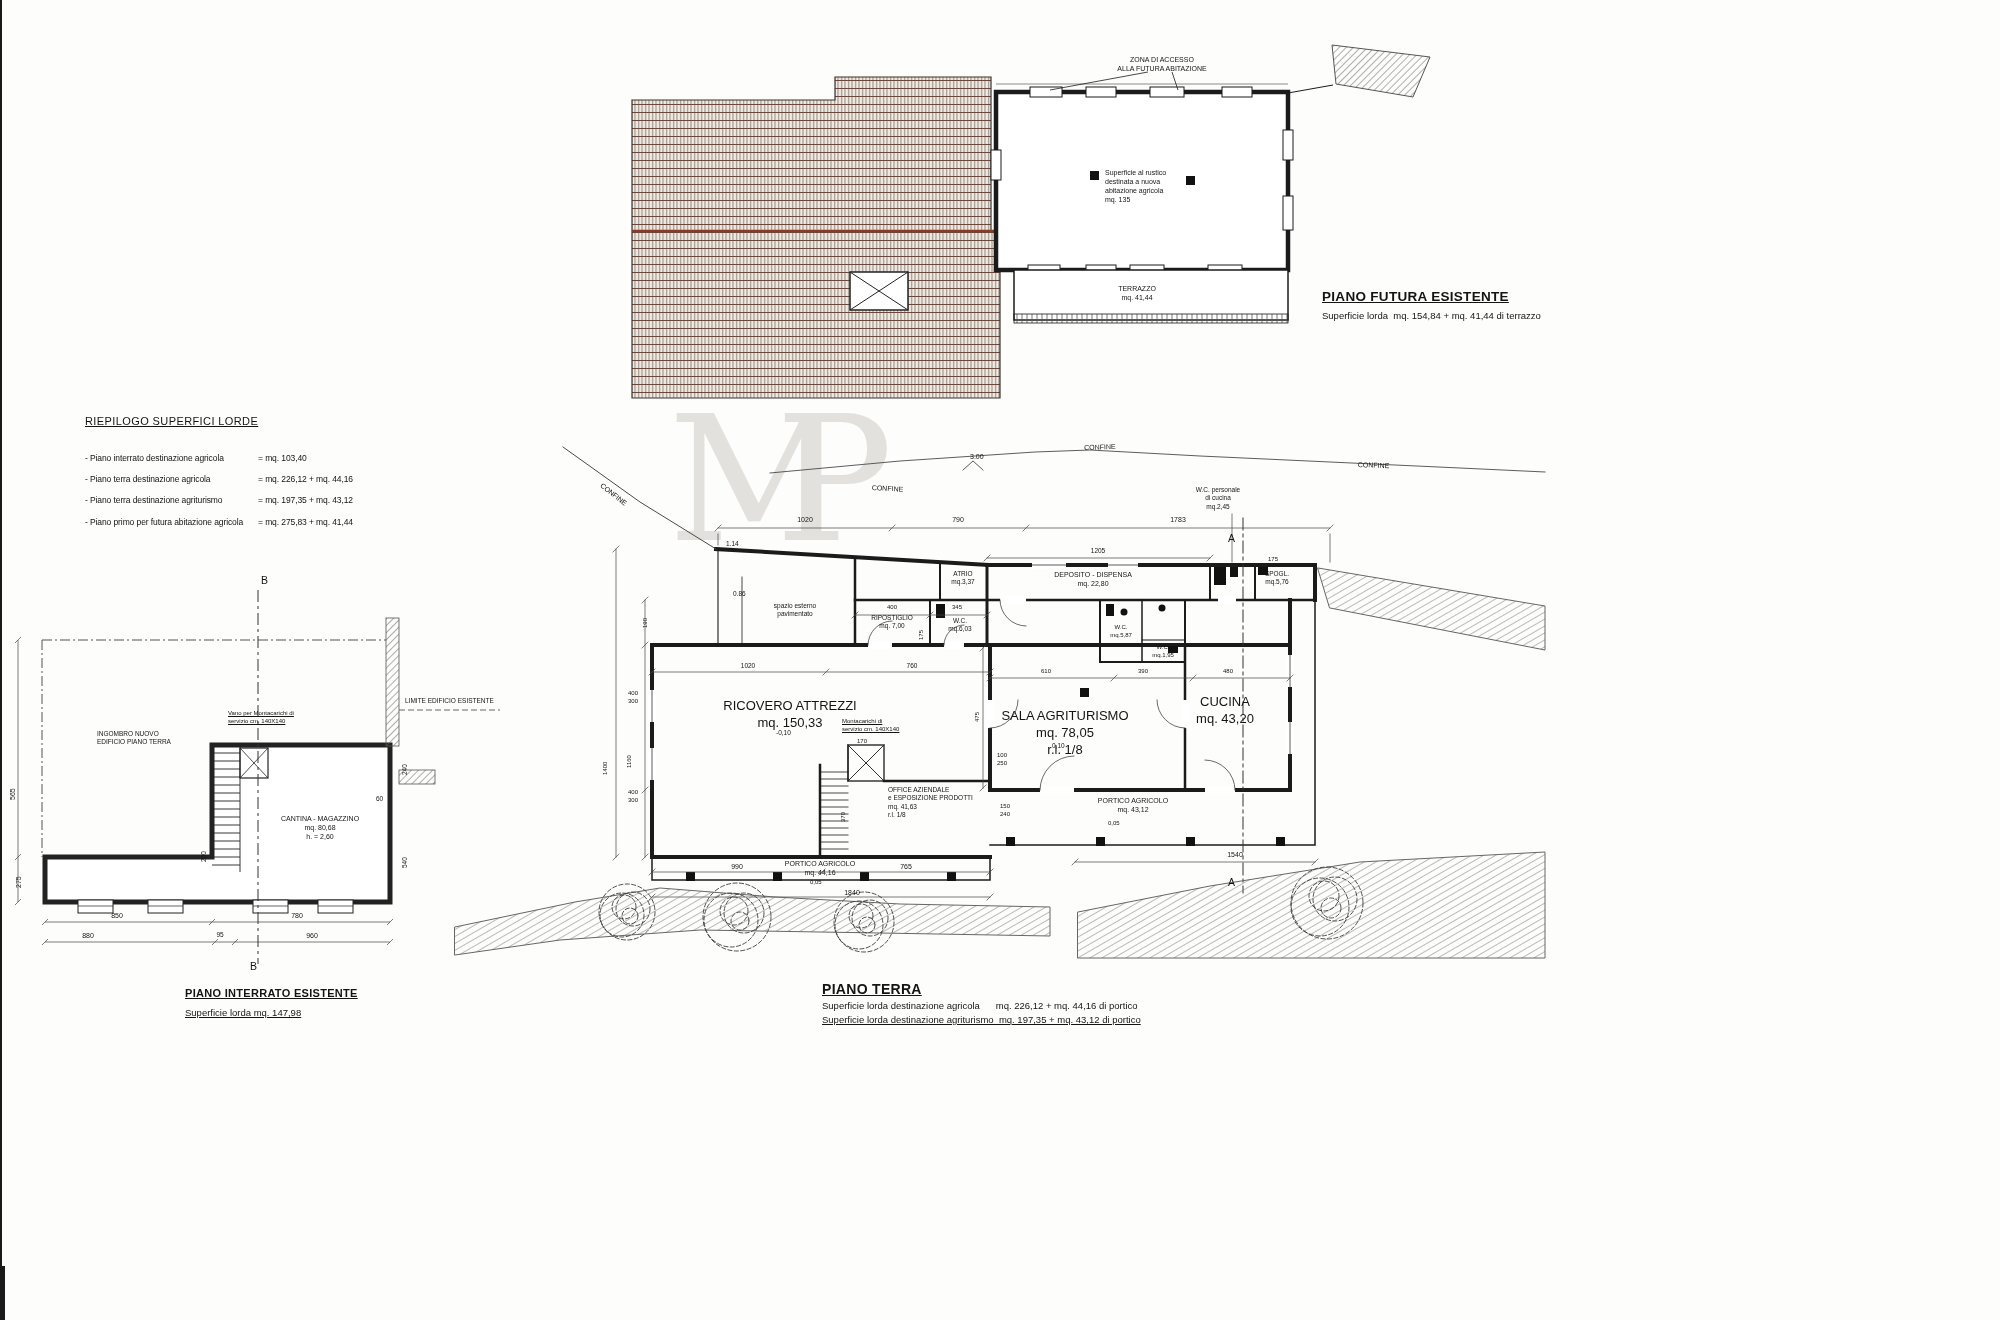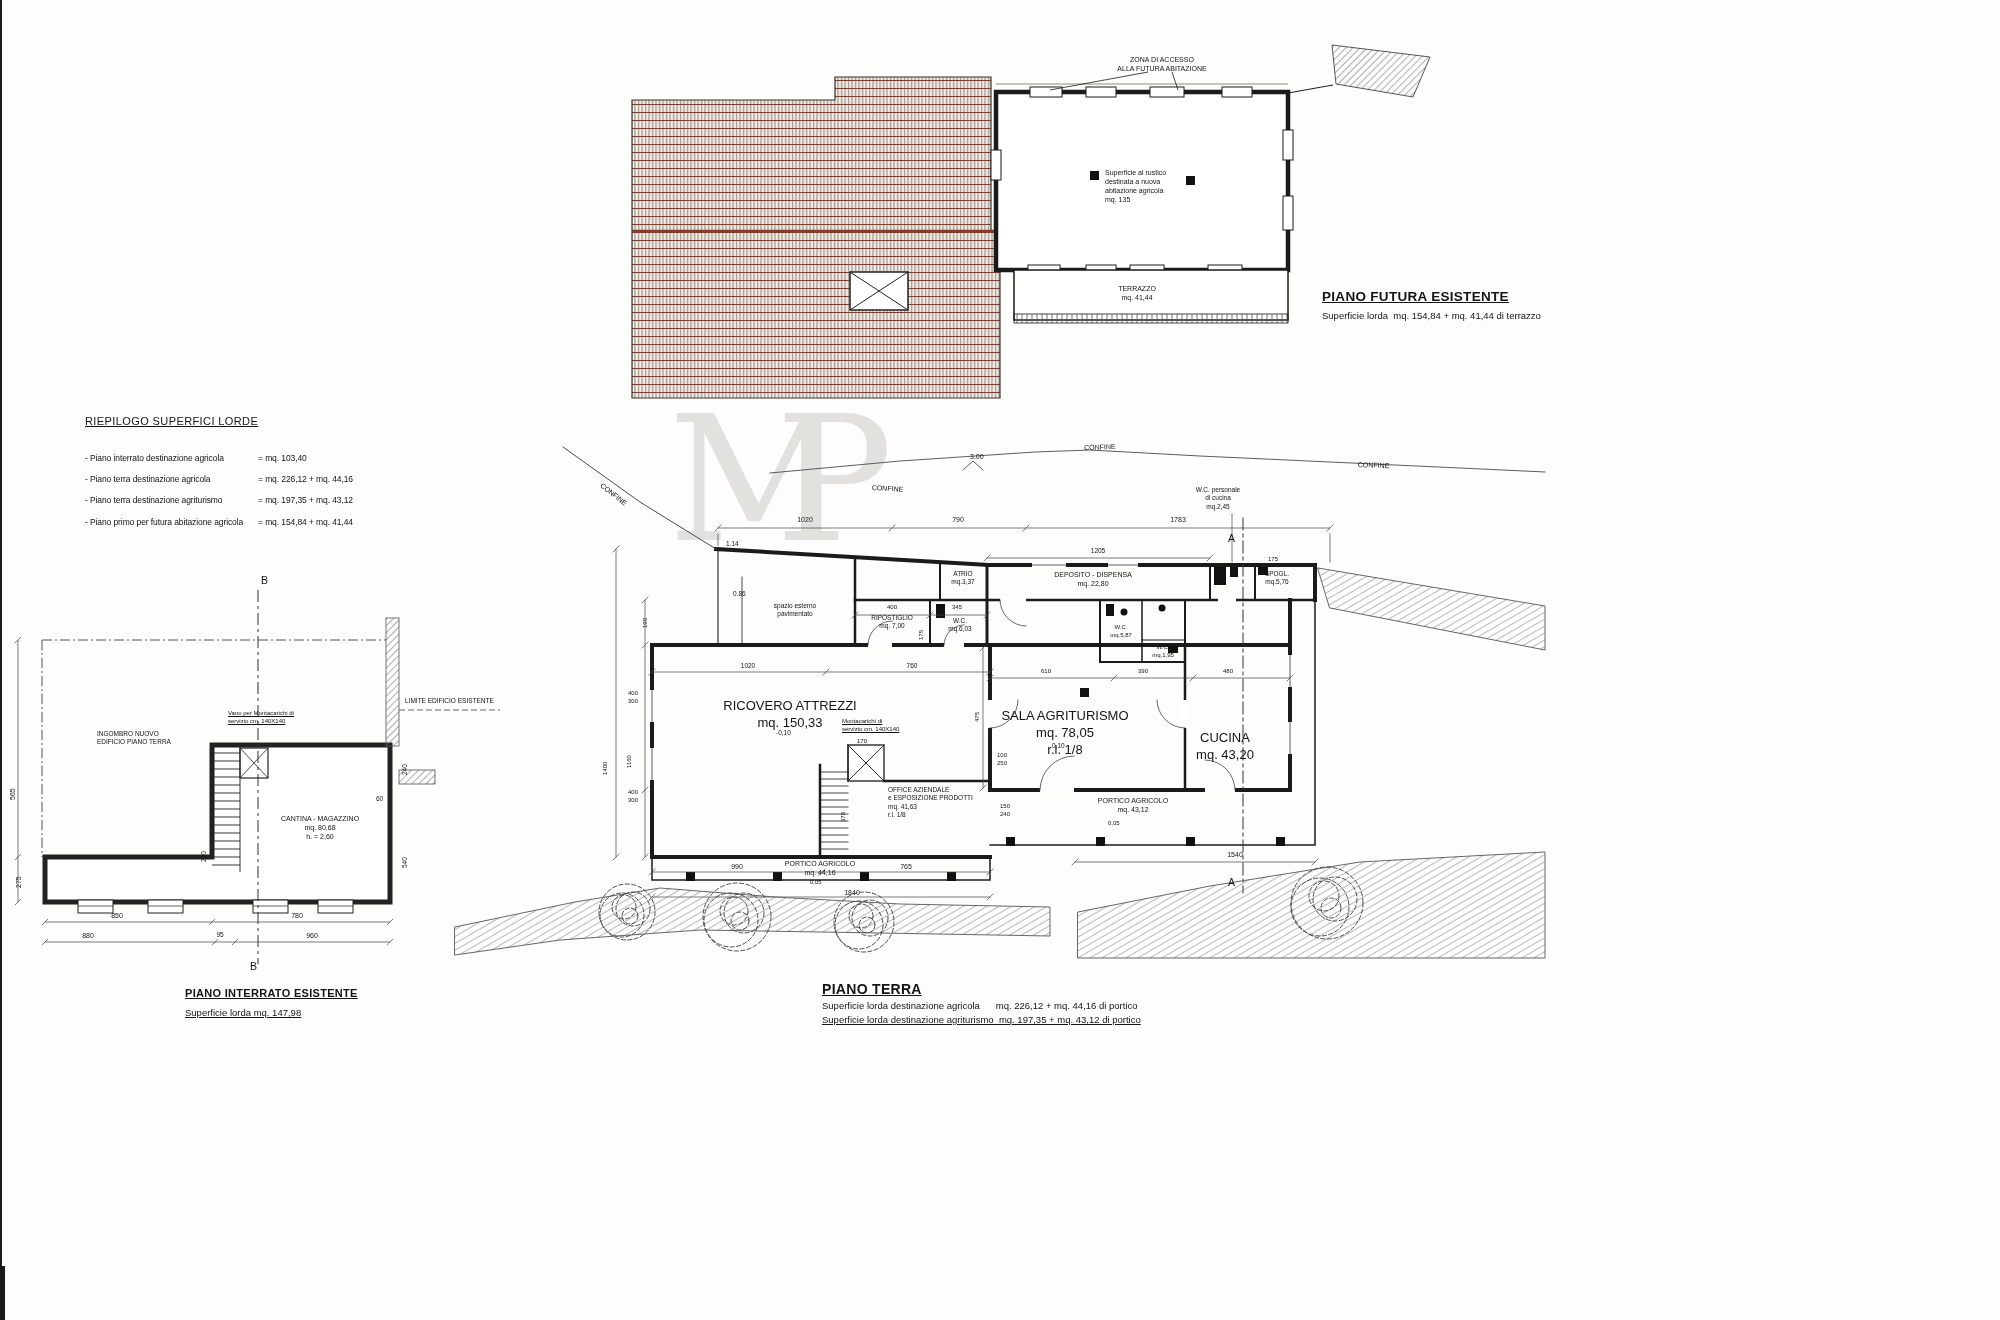--- a/index.html
+++ b/index.html
@@ -280,21 +280,21 @@
           </g>
       </g>
     </g>
   </svg>
 
   <div class="L t11 u" style="left:85px;top:414px;letter-spacing:.4px;text-decoration:underline;">RIEPILOGO  SUPERFICI LORDE</div>
   <div id="riepilogo-rows" class="L" style="left:85px;top:443px;width:420px;">
     <div class="row"><span>- Piano interrato destinazione agricola</span><span class="val">=  mq. 103,40</span></div>
     <div class="row"><span>- Piano terra destinazione agricola</span><span class="val">=  mq. 226,12 + mq. 44,16</span></div>
     <div class="row"><span>- Piano terra destinazione agriturismo</span><span class="val">=  mq. 197,35 + mq. 43,12</span></div>
-    <div class="row"><span>- Piano primo per futura abitazione agricola</span><span class="val">=  mq. 154,84 + mq. 41,44</span></div>
+    <div class="row"><span>- Piano primo per futura abitazione agricola</span><span class="val">=  mq. 275,83 + mq. 41,44</span></div>
   </div>
 
   <div class="L t7 c" style="left:1162px;top:55px;">ZONA DI ACCESSO
 ALLA FUTURA ABITAZIONE</div>
   <div class="L t7" style="left:1105px;top:168px;">Superficie al rustico
 destinata a nuova
 abitazione agricola
 mq. 135</div>
   <div class="L t7 c" style="left:1137px;top:284px;">TERRAZZO
 mq. 41,44</div>
@@ -331,21 +331,21 @@
   <div class="L t6 u" style="left:842px;top:718px;">Montacarichi di
 servizio cm. 140X140</div>
   <div class="L t65" style="left:888px;top:786px;">OFFICE AZIENDALE
 e ESPOSIZIONE PRODOTTI
 mq. 41,63
 r.l.  1/8</div>
   <div class="L t75 c" style="left:1065px;top:708px;">SALA AGRITURISMO
 mq. 78,05
 r.l.  1/8</div>
   <div class="L t65" style="left:1052px;top:742px;">0,10</div>
-  <div class="L t75 c" style="left:1225px;top:694px;margin-top:36px;">CUCINA
+  <div class="L t75 c" style="left:1225px;top:694px;">CUCINA
 mq. 43,20</div>
   <div class="L t7 c" style="left:1093px;top:570px;">DEPOSITO - DISPENSA
 mq. 22,80</div>
   <div class="L t65 c" style="left:963px;top:570px;">ATRIO
 mq.3,37</div>
   <div class="L t65 c" style="left:892px;top:614px;">RIPOSTIGLIO
 mq. 7,00</div>
   <div class="L t65 c" style="left:960px;top:617px;">W.C.
 mq.6,03</div>
   <div class="L t6 c" style="left:1121px;top:624px;">W.C.

